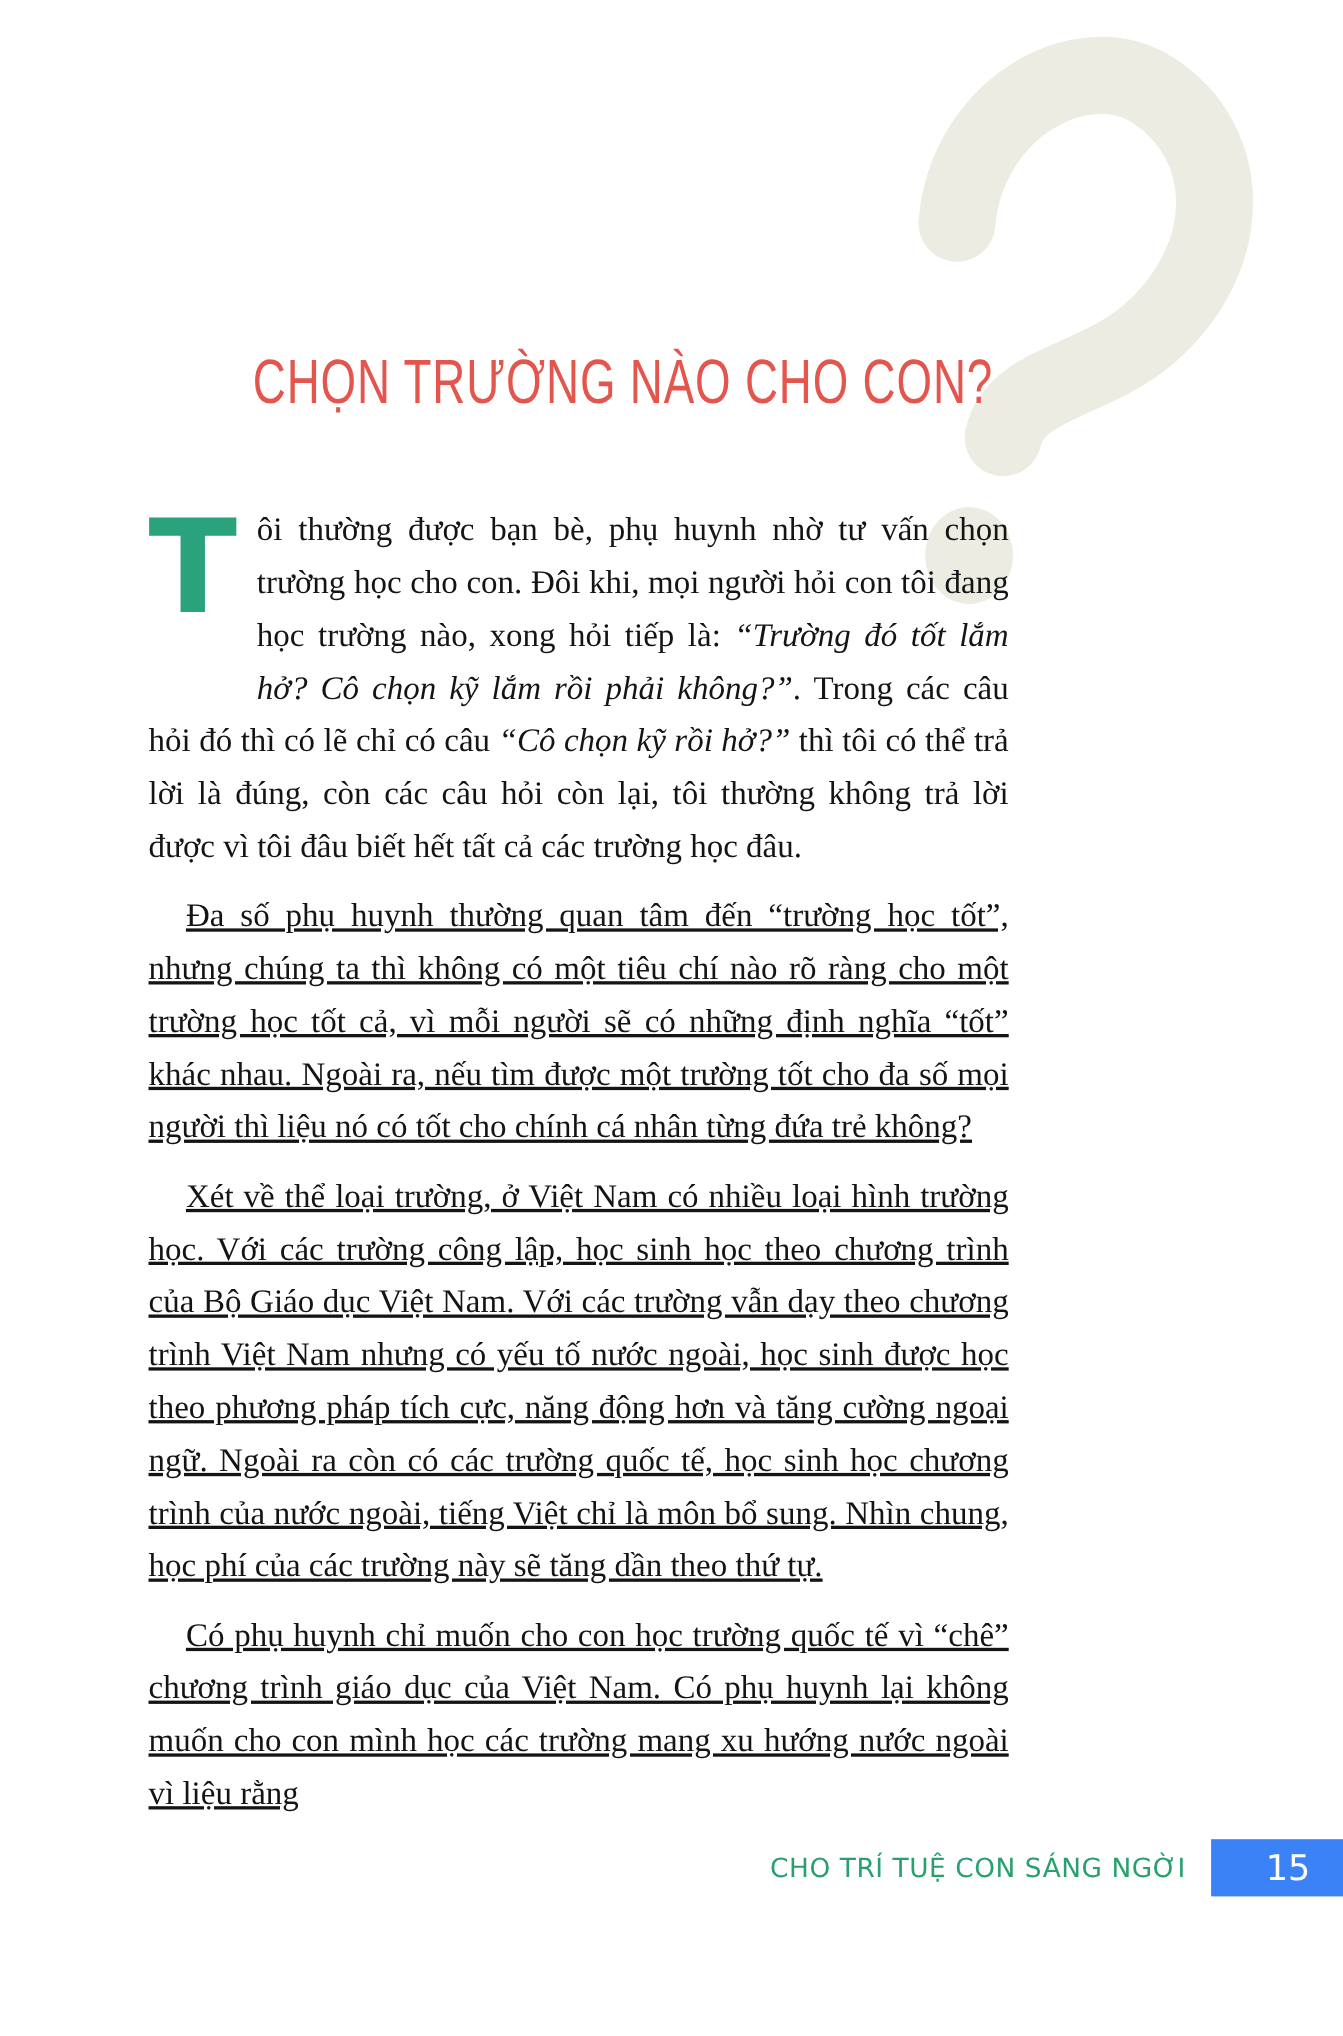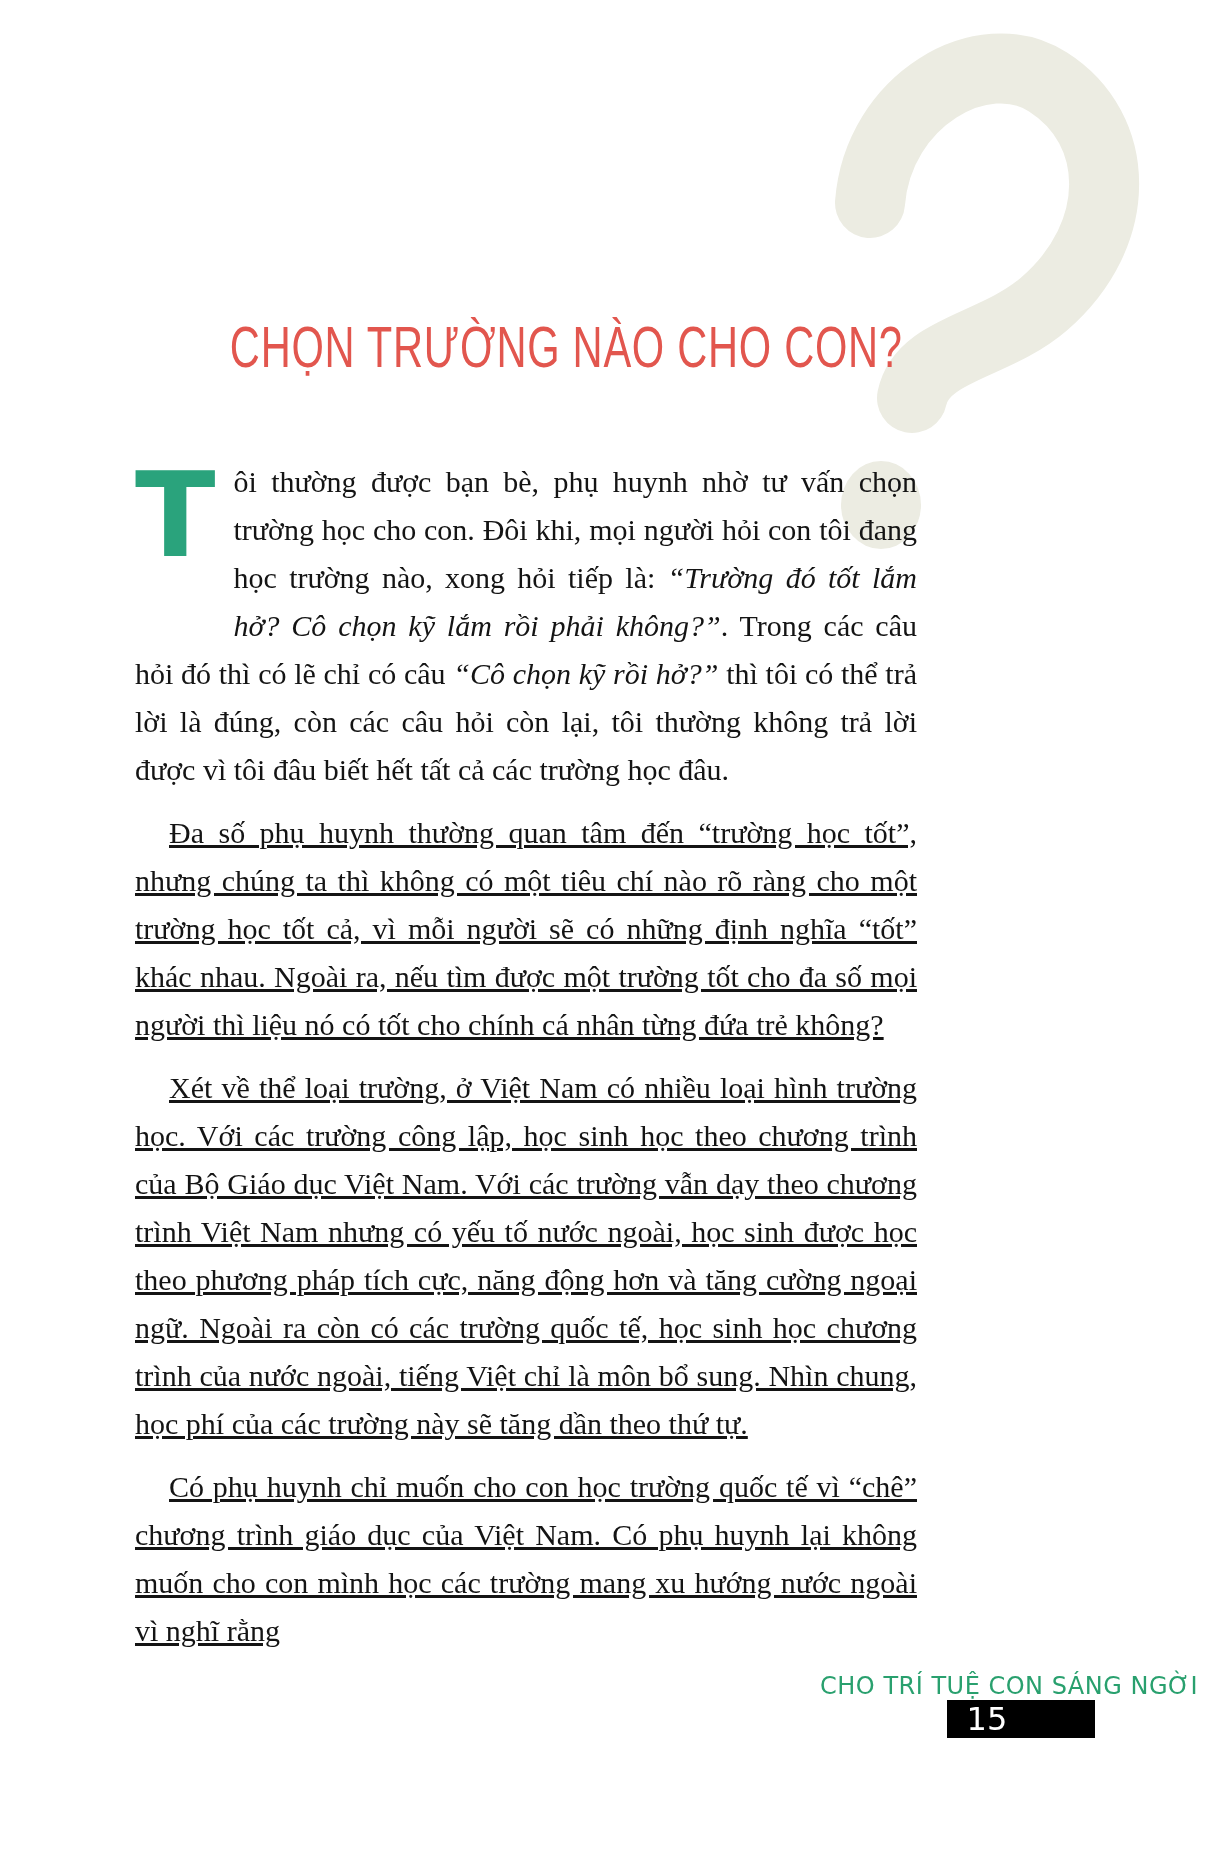--- a/index.html
+++ b/index.html
@@ -53,36 +53,36 @@
     color:#2aa37c;
     margin:8px 18px 0 0;
   }
   
   .footer{
     position:absolute;
     top:1672px;right:0;
     height:52px;
     display:flex;
     align-items:center;
-    flex-direction:column;
   }
   .running-title{
     font-family:"DejaVu Sans", sans-serif;
     font-size:24px;
     letter-spacing:0.5px;
     color:#29a06e;
     margin-right:23px;
     white-space:nowrap;
   }
   .page-number-box{
-    width:148px;height:52px;
-    background:#000000;
+    width:120px;height:52px;
+    background:#3b82f6;
     display:flex;align-items:center;
     box-sizing:border-box;
     padding-left:20px;
+    justify-content:center;
   }
   .page-number{
     font-family:"DejaVu Sans", sans-serif;
     font-size:32px;
     color:#ffffff;
   }
 </style>
 </head>
 <body>
 
@@ -92,21 +92,21 @@
     <path d="M 62 175 C 70 72 175 12 240 54 C 314 101 317 206 236 276 C 186 319 114 321 104 370" fill="none" stroke="#ecece2" stroke-width="70" stroke-linecap="round"></path>
     <ellipse cx="73" cy="477" rx="40" ry="44" fill="#ecece2"></ellipse>
   </svg>
 
   <h1 class="chapter-title">CHỌN TRƯỜNG NÀO CHO CON?</h1>
 
   <div class="body-text">
       <p><span class="drop-cap">T</span><span>ôi thường được bạn bè, phụ huynh nhờ tư vấn chọn trường học cho con. Đôi khi, mọi người hỏi con tôi đang học trường nào, xong hỏi tiếp là: </span><em>“Trường đó tốt lắm hở? Cô chọn kỹ lắm rồi phải không?”</em><span>. Trong các câu hỏi đó thì có lẽ chỉ có câu </span><em>“Cô chọn kỹ rồi hở?”</em><span> thì tôi có thể trả lời là đúng, còn các câu hỏi còn lại, tôi thường không trả lời được vì tôi đâu biết hết tất cả các trường học đâu.</span></p>
       <p class="indent"><span>Đa số phụ huynh thường quan tâm đến “trường học tốt”, nhưng chúng ta thì không có một tiêu chí nào rõ ràng cho một trường học tốt cả, vì mỗi người sẽ có những định nghĩa “tốt” khác nhau. Ngoài ra, nếu tìm được một trường tốt cho đa số mọi người thì liệu nó có tốt cho chính cá nhân từng đứa trẻ không?</span></p>
       <p class="indent"><span>Xét về thể loại trường, ở Việt Nam có nhiều loại hình trường học. Với các trường công lập, học sinh học theo chương trình của Bộ Giáo dục Việt Nam. Với các trường vẫn dạy theo chương trình Việt Nam nhưng có yếu tố nước ngoài, học sinh được học theo phương pháp tích cực, năng động hơn và tăng cường ngoại ngữ. Ngoài ra còn có các trường quốc tế, học sinh học chương trình của nước ngoài, tiếng Việt chỉ là môn bổ sung. Nhìn chung, học phí của các trường này sẽ tăng dần theo thứ tự.</span></p>
-      <p class="indent"><span>Có phụ huynh chỉ muốn cho con học trường quốc tế vì “chê” chương trình giáo dục của Việt Nam. Có phụ huynh lại không muốn cho con mình học các trường mang xu hướng nước ngoài vì nghĩ rằng</span></p>
+      <p class="indent"><span>Có phụ huynh chỉ muốn cho con học trường quốc tế vì “chê” chương trình giáo dục của Việt Nam. Có phụ huynh lại không muốn cho con mình học các trường mang xu hướng nước ngoài vì liệu rằng</span></p>
     </div>
 
   <div class="footer">
     <span class="running-title">CHO TRÍ TUỆ CON SÁNG NGỜI</span>
     <span class="page-number-box">
       <span class="page-number">15</span>
     </span>
   </div>
 
 </div>

